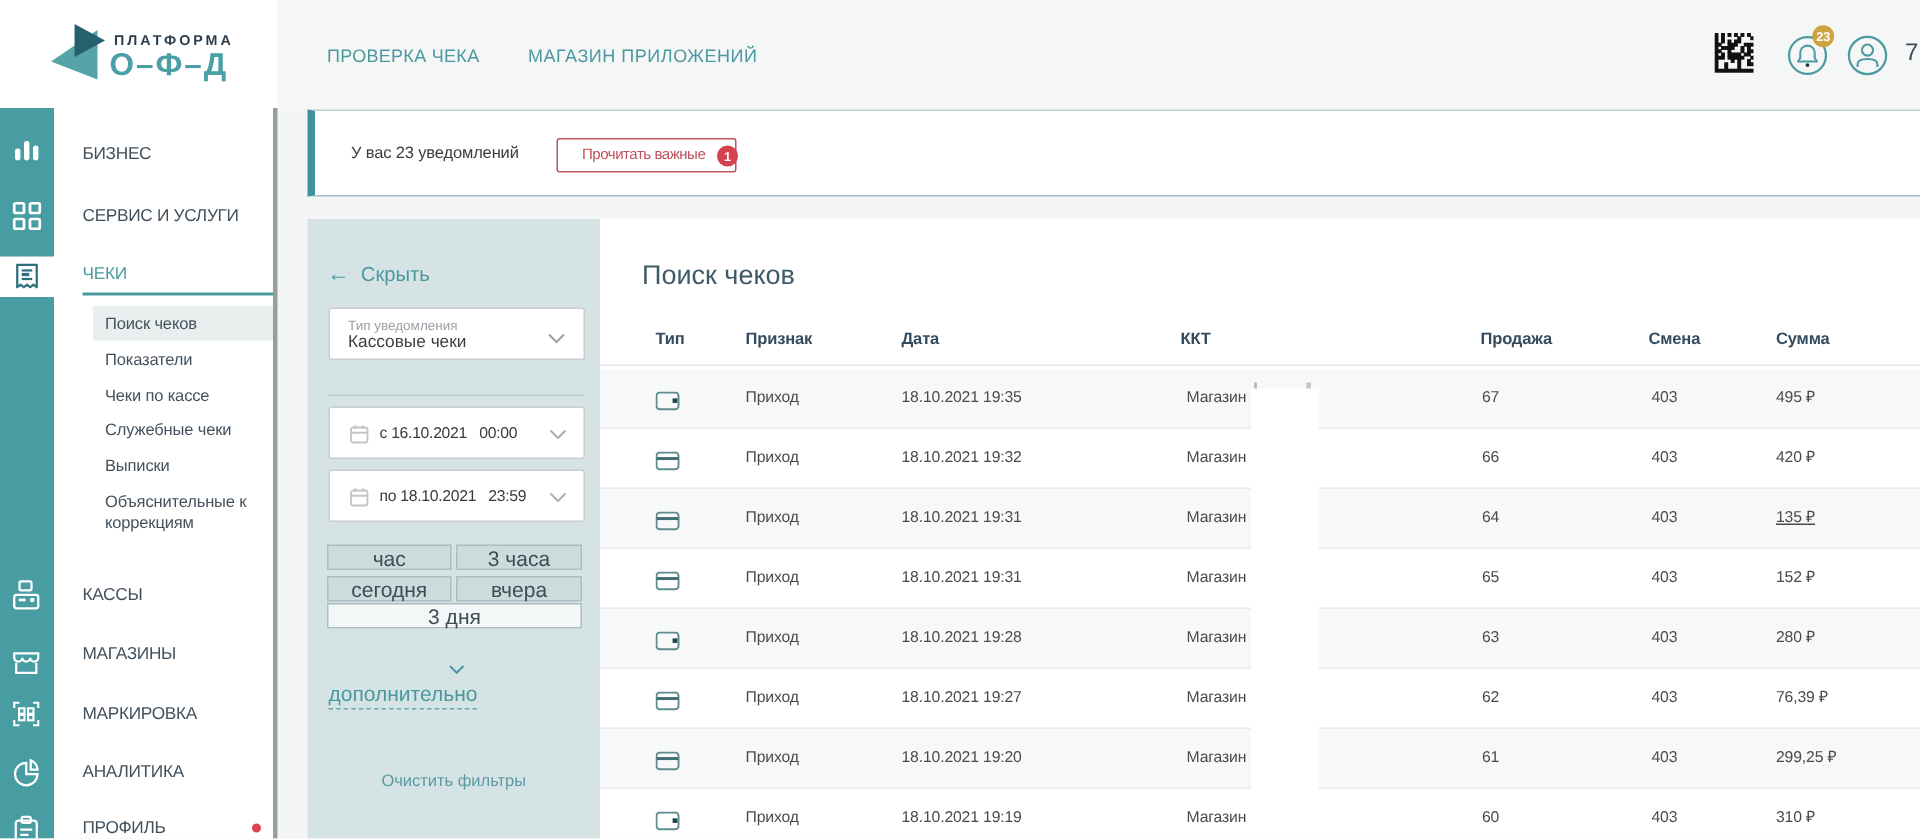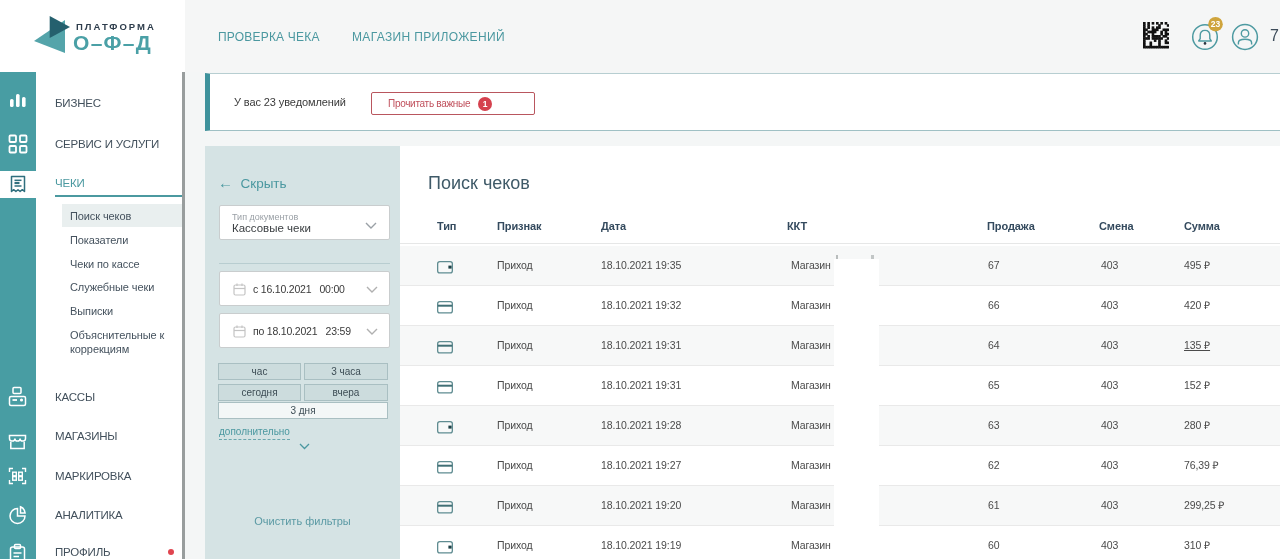--- a/index.html
+++ b/index.html
@@ -20,21 +20,21 @@
   .mitem { position:absolute; left:19px; font-size:11.5px; color:#42505c; letter-spacing:-0.2px; }
   .sitem { position:absolute; left:34px; font-size:11px; color:#45525e; letter-spacing:-0.1px; }
 
   
   #banner { position:absolute; left:205px; top:73px; width:1090px; height:58px; background:#ffffff;
             border:1px solid #b7ced1; border-bottom-color:#9fc0c4; border-left:5px solid #3e929c; }
 
   
   #filter { position:absolute; left:205px; top:146px; width:195px; height:413px; background:#d5e3e4; }
   .fbox { position:absolute; left:14px; width:171px; background:#ffffff; border:1px solid #c9cdce; border-radius:2px; }
-  .qbtn { position:absolute; background:#ccdcdd; border:1px solid #a9bfc2; font-size:10px; color:#3d4d55; text-align:center; }
+  .qbtn { position:absolute; background:#ccdcdd; border:1px solid #a9bfc2; font-size:14px; color:#3d4d55; text-align:center; }
 
   
   #tablewrap { position:absolute; left:400px; top:146px; width:880px; height:413px; background:#ffffff; }
   .th { position:absolute; top:74px; font-size:11px; font-weight:bold; color:#344a5e; letter-spacing:-0.1px; }
   .td { position:absolute; font-size:10.5px; color:#4b4b4b; letter-spacing:-0.1px; line-height:11px; }
   .row { position:absolute; left:0; width:1024px; height:40px; border-bottom:1px solid #e9e9e9; }
   .row.odd { background:#f7f8f8; }
 </style>
 </head>
 <body>
@@ -221,30 +221,30 @@
     <g stroke="#ffffff" fill="none" stroke-width="1.5">
       <rect x="10.5" y="475" width="14" height="14" rx="2"></rect>
       <rect x="14.5" y="472.5" width="6" height="4" rx="1"></rect>
       <line x1="13.5" y1="481" x2="21.5" y2="481"></line>
       <line x1="13.5" y1="484.5" x2="19" y2="484.5"></line>
     </g>
   </svg>
 
   <div id="banner">
     <div style="position:absolute;left:24px;top:22px;font-size:11px;letter-spacing:-0.1px;color:#3b3b3b;">У вас 23 уведомлений</div>
-    <div style="position:absolute;left:161px;top:18px;width:164px;height:23px;border:1px solid #b9565e;border-radius:2px;">
+    <div style="position:absolute;left:161px;top:18px;width:120px;height:23px;border:1px solid #b9565e;border-radius:2px;">
       <span style="position:absolute;left:16px;top:5px;font-size:10px;letter-spacing:-0.3px;color:#c0505c;">Прочитать важные</span>
       <span style="position:absolute;left:106px;top:4px;width:14px;height:14px;border-radius:7px;background:#d5414e;color:#fff;font-size:8.5px;font-weight:bold;text-align:center;line-height:14px;">1</span>
     </div>
   </div>
 
   <div id="filter">
     <div style="position:absolute;left:13px;top:28px;font-size:13.5px;color:#4b98a0;"><span style="font-size:15px;">←</span>&nbsp;&nbsp;Скрыть</div>
     <div class="fbox" style="top:59px;height:35px;">
-      <div style="position:absolute;left:12px;top:6px;font-size:9px;color:#9aa0a6;">Тип документов</div>
+      <div style="position:absolute;left:12px;top:6px;font-size:9px;color:#9aa0a6;">Тип уведомления</div>
       <div style="position:absolute;left:12px;top:16px;font-size:11.5px;color:#3c4043;">Кассовые чеки</div>
       <svg width="12" height="8" style="position:absolute;right:12px;top:16px;">
           <path d="M1 1 l5 5 l5 -5" stroke="#9aa0a6" fill="none" stroke-width="1.4"></path>
         </svg>
     </div>
     <div style="position:absolute;left:14px;top:117px;width:171px;height:1px;background:#b8cdd0;"></div>
     <div class="fbox" style="top:125px;height:35px;">
       <svg width="13" height="13" style="position:absolute;left:13px;top:11px;">
           <g stroke="#c4c4c4" fill="none" stroke-width="1.2">
             <rect x="1" y="2" width="11" height="10" rx="1.5"></rect>
@@ -270,21 +270,21 @@
       <div style="position:absolute;left:33px;top:11px;font-size:10.5px;letter-spacing:-0.2px;color:#3a3a3a;">по 18.10.2021&nbsp;&nbsp;&nbsp;23:59</div>
       <svg width="12" height="8" style="position:absolute;right:11px;top:14px;">
           <path d="M1 1 l5 5 l5 -5" stroke="#b0b0b0" fill="none" stroke-width="1.4"></path>
         </svg>
     </div>
     <div class="qbtn" style="left:13px;top:217px;width:83px;height:17px;line-height:16px;">час</div>
     <div class="qbtn" style="left:99px;top:217px;width:84px;height:17px;line-height:16px;">3 часа</div>
     <div class="qbtn" style="left:13px;top:238px;width:83px;height:17px;line-height:16px;">сегодня</div>
     <div class="qbtn" style="left:99px;top:238px;width:84px;height:17px;line-height:16px;">вчера</div>
     <div class="qbtn" style="left:13px;top:256px;width:170px;height:17px;line-height:16px;background:#f3f7f7;">3 дня</div>
-    <div style="position:absolute;left:14px;top:280px;font-size:10px;color:#4b98a0;border-bottom:1px dashed #6ba7ae;padding-bottom:2px;display:inline-block;">дополнительно</div>
+    <div style="position:absolute;left:14px;top:308px;font-size:14px;color:#4b98a0;border-bottom:1px dashed #6ba7ae;padding-bottom:2px;display:inline-block;">дополнительно</div>
     <svg width="11" height="7" style="position:absolute;left:94px;top:297px;">
         <path d="M1 1 l4.5 4.5 l4.5 -4.5" stroke="#4b98a0" fill="none" stroke-width="1.3"></path>
       </svg>
     <div style="position:absolute;left:0;top:369px;width:195px;text-align:center;font-size:11px;color:#5b9aa4;">Очистить фильтры</div>
   </div>
 
   <div id="tablewrap">
     <div style="position:absolute;left:28px;top:27px;font-size:18px;color:#3f5a68;">Поиск чеков</div>
     <div class="th" style="left:37px;">Тип</div>
     <div class="th" style="left:97px;">Признак</div>

